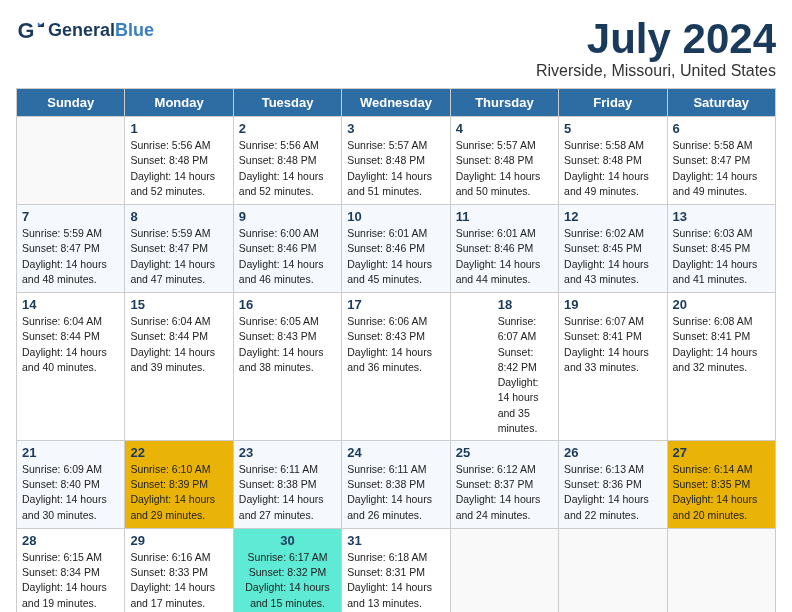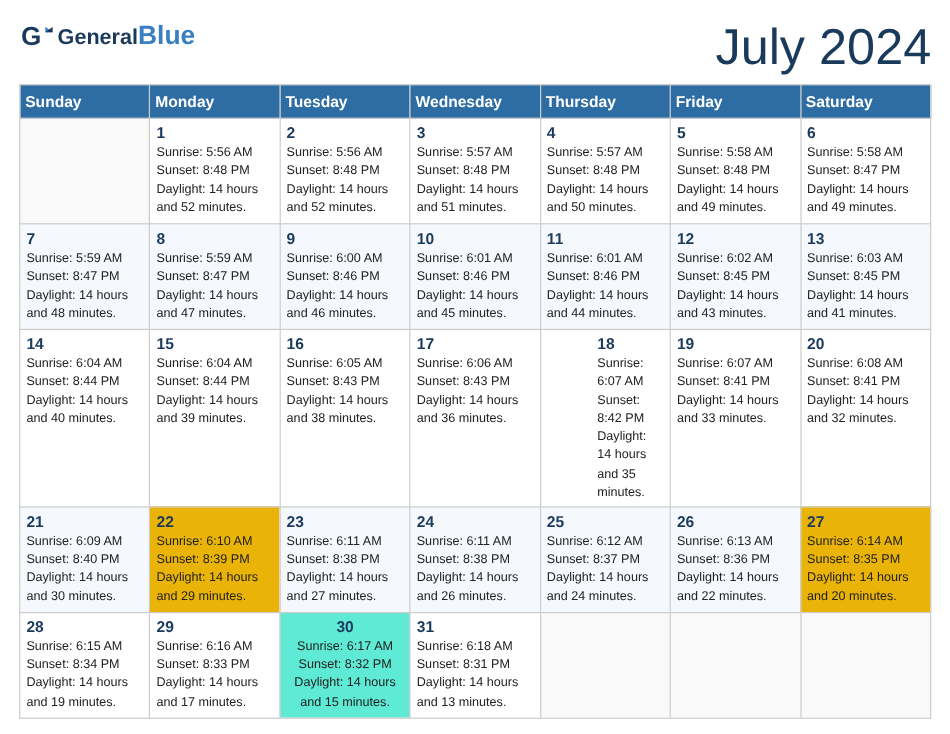--- a/index.html
+++ b/index.html
@@ -20,50 +20,50 @@
       display: flex;
       align-items: center;
       gap: 4px;
     }
     .logo-text-general {
       font-size: 18px;
       font-weight: bold;
       color: #1a3a5c;
     }
     .logo-text-blue {
-      font-size: 22px;
+      font-size: 18px;
       font-weight: bold;
       color: #3a7fc1;
     }
     .logo-icon {
       width: 28px;
       height: 28px;
     }
     .title-area {
       text-align: right;
     }
     .month-title {
       font-size: 42px;
-      font-weight: normal;
+      font-weight: bold;
       color: #1a3a5c;
       line-height: 1.1;
     }
     .location-title {
       font-size: 16px;
       color: #333;
     }
     table {
       width: 100%;
       border-collapse: collapse;
       table-layout: fixed;
     }
     th {
       background-color: #2e6da4;
       color: #fff;
-      text-align: left;
+      text-align: center;
       padding: 6px 4px;
       font-size: 13px;
       font-weight: bold;
       border: 1px solid #ccc;
     }
     td {
       border: 1px solid #ccc;
       vertical-align: top;
       padding: 4px 5px;
       font-size: 10.5px;
@@ -98,20 +98,21 @@
       <text x="2" y="28" font-size="28" font-family="Arial" font-weight="bold" fill="#1a3a5c">G</text>
       <polygon points="28,8 36,14 28,14" fill="#3a7fc1"></polygon>
       <polygon points="28,14 36,8 36,14" fill="#1a3a5c"></polygon>
     </svg>
     <div>
       <span class="logo-text-general">General</span><span class="logo-text-blue">Blue</span>
     </div>
   </div>
   <div class="title-area">
     <div class="month-title">July 2024</div>
+    <div class="location-title">Riverside, Missouri, United States</div>
   </div>
 </div>
 
 <table>
   <thead>
     <tr>
     <th>Sunday</th>
         <th>Monday</th>
         <th>Tuesday</th>
         <th>Wednesday</th>

